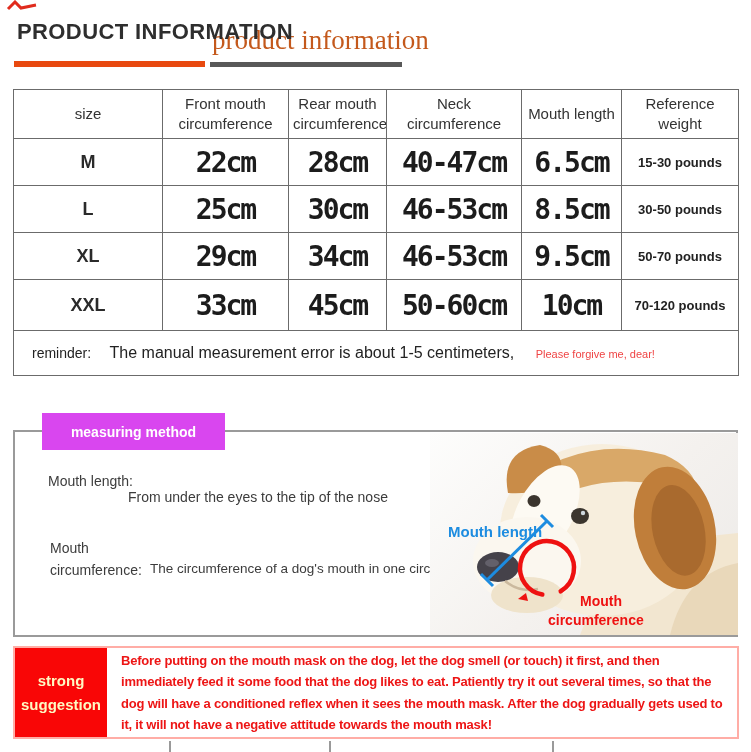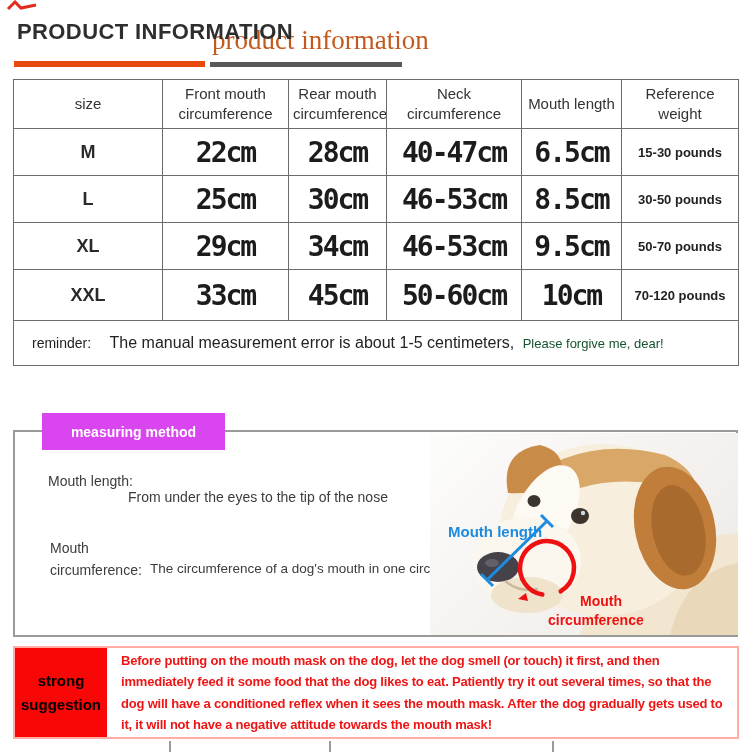--- a/index.html
+++ b/index.html
@@ -19,38 +19,38 @@
   .title-sub {
     position:absolute; left:212px; top:25px; z-index:1;
     font-family:"Liberation Serif", serif;
     font-size:27px; color:#c4591c;
   }
   .bar-orange { position:absolute; left:14px; top:61px; width:191px; height:6px; background:#e8490f; }
   .bar-gray   { position:absolute; left:210px; top:62px; width:192px; height:5px; background:#585858; }
 
   
   .size-table {
-    position:absolute; left:13px; top:79px; width:725px;
+    position:absolute; left:13px; top:89px; width:725px;
     border-collapse:collapse; table-layout:fixed;
   }
   .size-table td {
     border:1px solid #6b6b6b; text-align:center; vertical-align:middle;
     color:#2a2a2a; padding:2px 4px; overflow:hidden;
   }
   .size-table .hdr { font-size:15px; line-height:1.35; color:#333; }
   .size-table .sz  { font-size:18px; font-weight:bold; }
   .size-table .num {
     font-family:"DejaVu Sans Mono", monospace; font-weight:bold;
     font-size:28px; letter-spacing:-2px; color:#1c1c1c;
   }
   .size-table .wt  { font-size:13px; font-weight:bold; color:#222; }
   .size-table .reminder-cell { text-align:left; padding-left:18px; }
   .rem-label { font-size:14px; color:#222; }
   .rem-text  { font-size:16px; color:#222; margin-left:14px; }
-  .rem-text2 { font-size:13px; color:#14532d; margin-left:4px; }
+  .rem-text2 { font-size:11px; color:#ef4444; margin-left:17px; }
 
   
   .measure-panel {
     position:absolute; left:13px; top:430px; width:725px; height:207px;
     border:2px solid #9a9a9a; background:#fff;
   }
   .measure-tab {
     position:absolute; left:42px; top:413px; width:183px; height:37px; z-index:3;
     background:#d946ef; color:#fff; font-size:14px; font-weight:bold;
     display:flex; align-items:center; justify-content:center;
@@ -63,21 +63,21 @@
     position:absolute; left:430px; top:433px; width:308px; height:202px;
     background:linear-gradient(135deg,#fdfdfc 0%, #f4f1ee 55%, #eceae8 100%);
   }
 
   
   .suggest-box {
     position:absolute; left:13px; top:646px; width:726px; height:93px;
     border:2px solid #ffada6; background:#fff; display:flex;
   }
   .suggest-label {
-    width:92px; flex:0 0 92px; background:#f90606; color:#000000;
+    width:92px; flex:0 0 92px; background:#f90606; color:#fef9c3;
     font-size:15px; font-weight:bold; line-height:1.6;
     display:flex; flex-direction:column; align-items:center; justify-content:center;
   }
   .suggest-text {
     flex:1; display:flex; align-items:center;
     padding:6px 12px 6px 14px;
     color:#ed1515; font-size:13px; font-weight:bold;
     line-height:1.65; letter-spacing:-0.2px;justify-content:center;
   }
 

